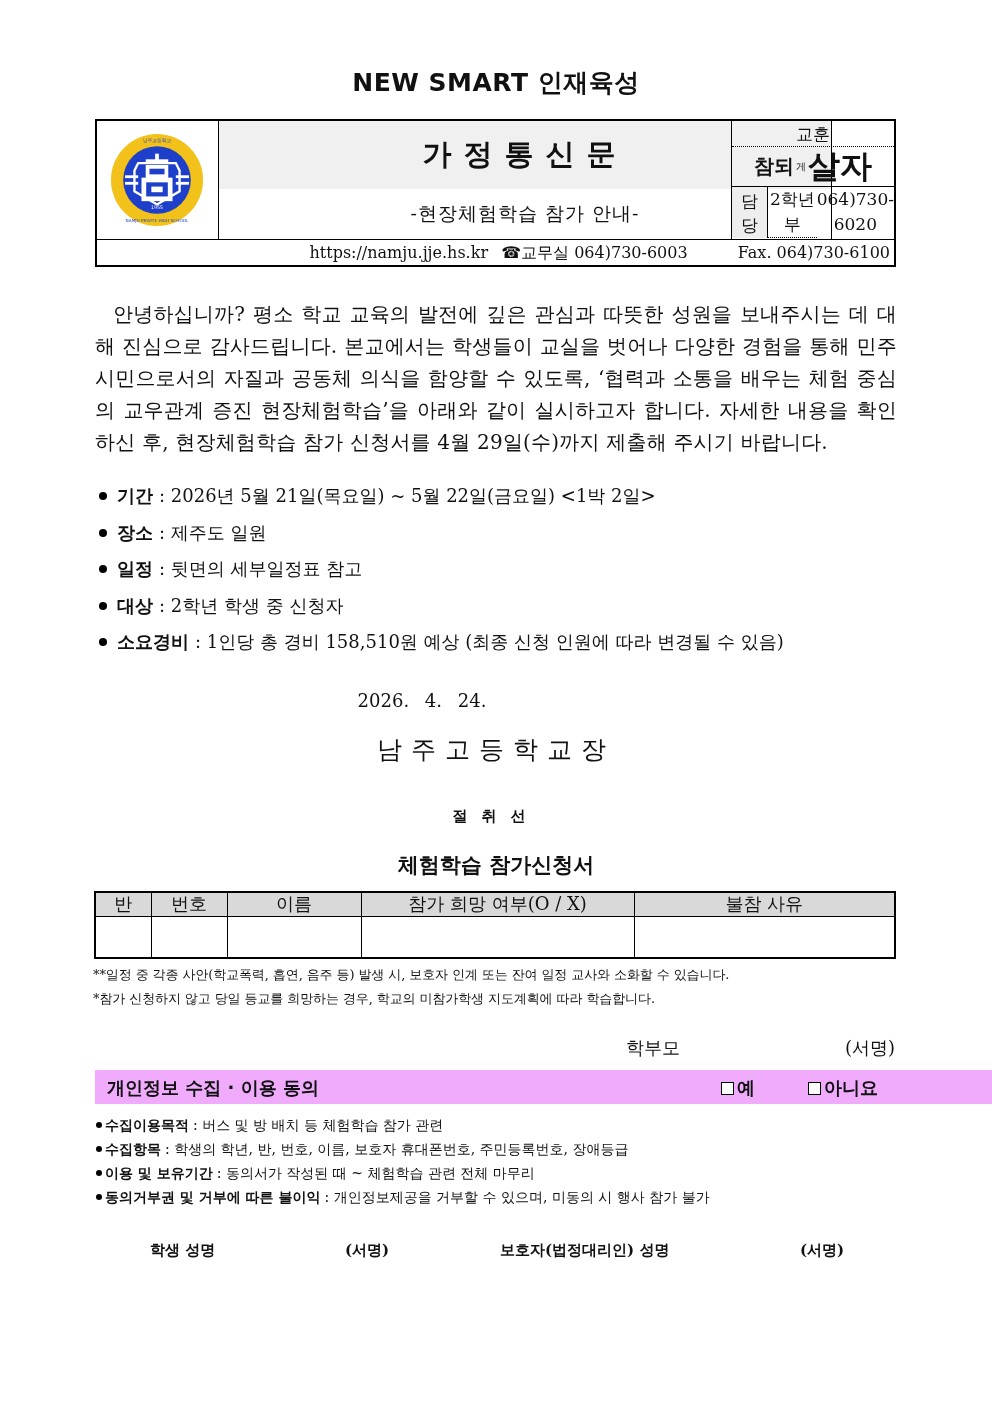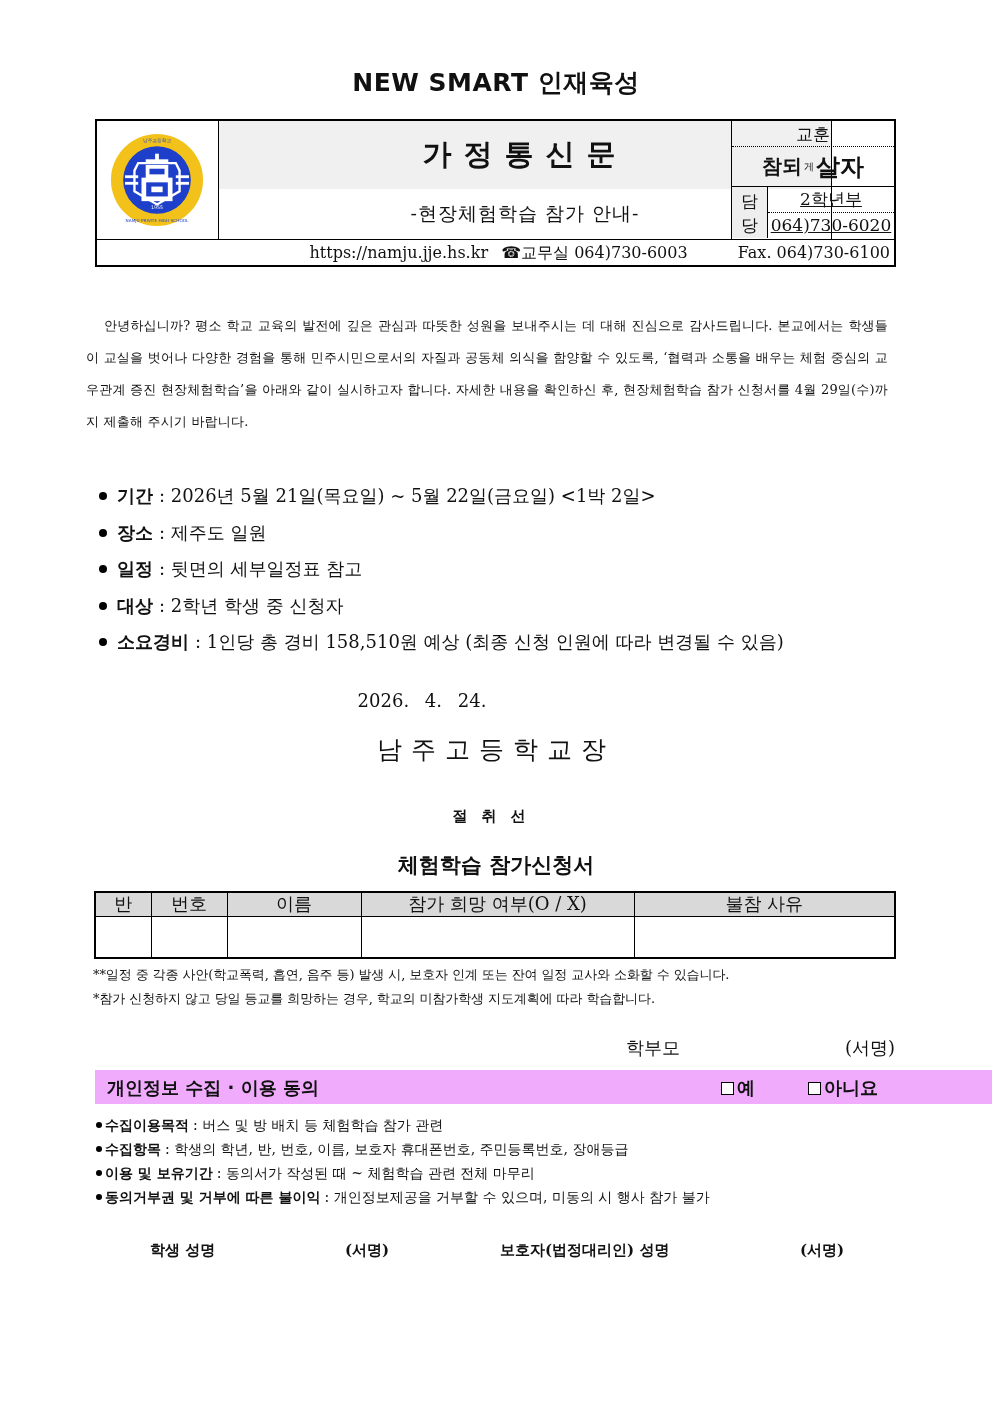--- a/index.html
+++ b/index.html
@@ -15,38 +15,38 @@
   .hbox .title-cell { position: absolute; left: 122px; top: 0; width: 612px; height: 68px; background: #f0f0f0;
     display: flex; align-items: center; justify-content: center;
     font-family: "DejaVu Sans", "Liberation Sans", sans-serif; font-weight: bold; font-size: 29px; letter-spacing: 12px; }
   .hbox .subtitle-cell { position: absolute; left: 122px; top: 68px; width: 612px; height: 50px;
     display: flex; align-items: center; justify-content: center; font-size: 19px; letter-spacing: 1px; }
   .hbox .right { position: absolute; left: 612px; top: 0; width: 187px; height: 118px; border-left: 1px solid #000; }
   .right .motto-label { height: 26px; text-align: center; font-size: 17px; line-height: 26px; border-bottom: 1px dotted #000; }
   .right .motto { height: 40px; display: flex; align-items: center; justify-content: center;
     font-family: "DejaVu Sans", sans-serif; font-weight: bold; font-size: 20px; border-bottom: 1px solid #000; }
   .right .motto .small { font-size: 10px; font-weight: normal; margin: 0 2px; }
-  .right .motto .big { font-size: 24px; }
+  .right .motto .big { font-size: 32px; }
   .right .contact { display: flex; height: 51px; }
   .right .contact .dam { width: 36px; background: #eeeeee; border-right: 1px solid #000; display: flex; flex-direction: column;
     align-items: center; justify-content: center; font-size: 17px; line-height: 24px; }
-  .right .contact .vals { flex: 1; display: flex; flex-direction: column; text-decoration: underline; }
+  .right .contact .vals { flex: 1; display: flex; flex-direction: row; }
   .right .contact .vals div { flex: 1; text-align: center; font-size: 17px; line-height: 25px; }
   .right .contact .vals div.dept { border-bottom: 1px dotted #000; }
   .hbox .footer { position: absolute; left: 0; top: 118px; width: 797px; height: 26px; border-top: 1px solid #000;
     text-align: right; font-size: 16px; line-height: 26px; }
   .hbox .footer span { margin: 0 4px; }
   .hbox .footer .gap { display: inline-block; width: 24px; }
 
   
   .logo { position: absolute; left: 13px; top: 12px; width: 94px; height: 94px; }
 
   
-  .para { position: absolute; left: 86px; top: 298px; width: 802px; font-size: 13px; line-height: 32px;
-    text-align: justify; text-indent: 18px; letter-spacing: 0.2px; margin-top: 12px; }
+  .para { position: absolute; left: 95px; top: 298px; width: 802px; font-size: 20px; line-height: 32px;
+    text-align: justify; text-indent: 18px; letter-spacing: 0.2px; }
 
   .bullets { position: absolute; left: 95px; top: 478px; width: 810px; list-style: none; }
   .bullets li { font-size: 18px; height: 36.5px; line-height: 30px; display: flex; align-items: center; }
   .bullets .dot { display: inline-block; width: 8px; height: 8px; background: #000; border-radius: 50%; margin: 0 10px 0 4px; }
   .bullets b { font-family: "DejaVu Sans", sans-serif; font-weight: bold; margin-right: 6px; }
 
   .date { position: absolute; top: 690px; left: 0; width: 844px; text-align: center; font-size: 18px; word-spacing: 10px; }
   .principal { position: absolute; top: 733px; left: 0; width: 992px; text-align: center; font-size: 25px; letter-spacing: 9px; }
 
   .cutline { position: absolute; top: 806px; left: 95px; width: 802px; display: flex; align-items: center; font-size: 15px; flex-direction: column; }

